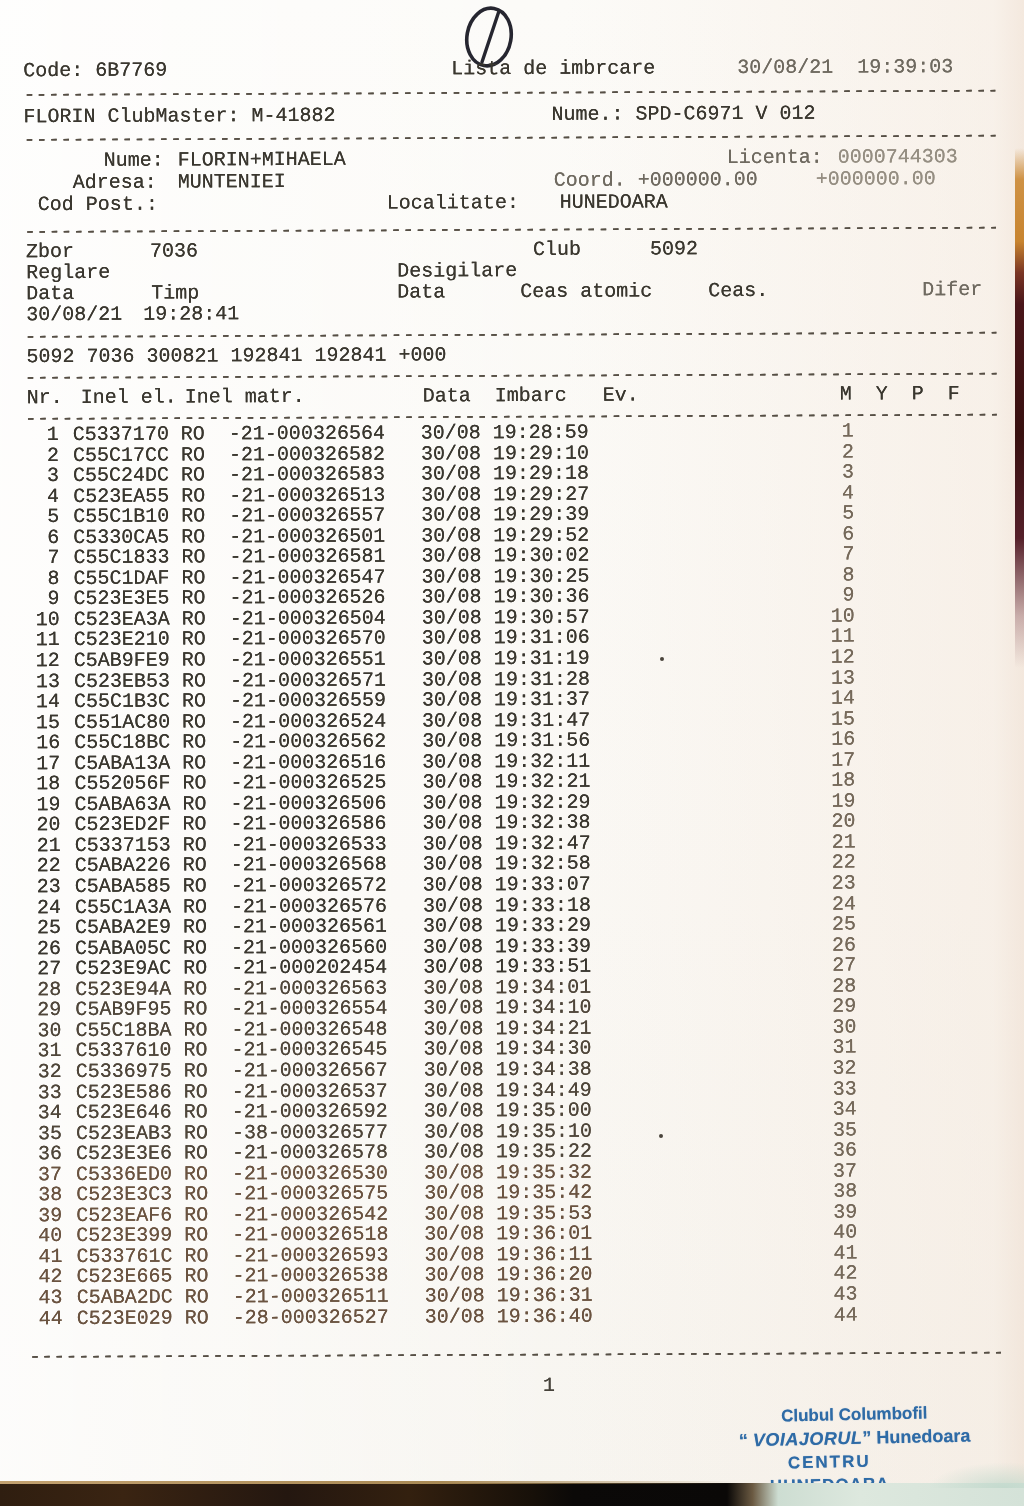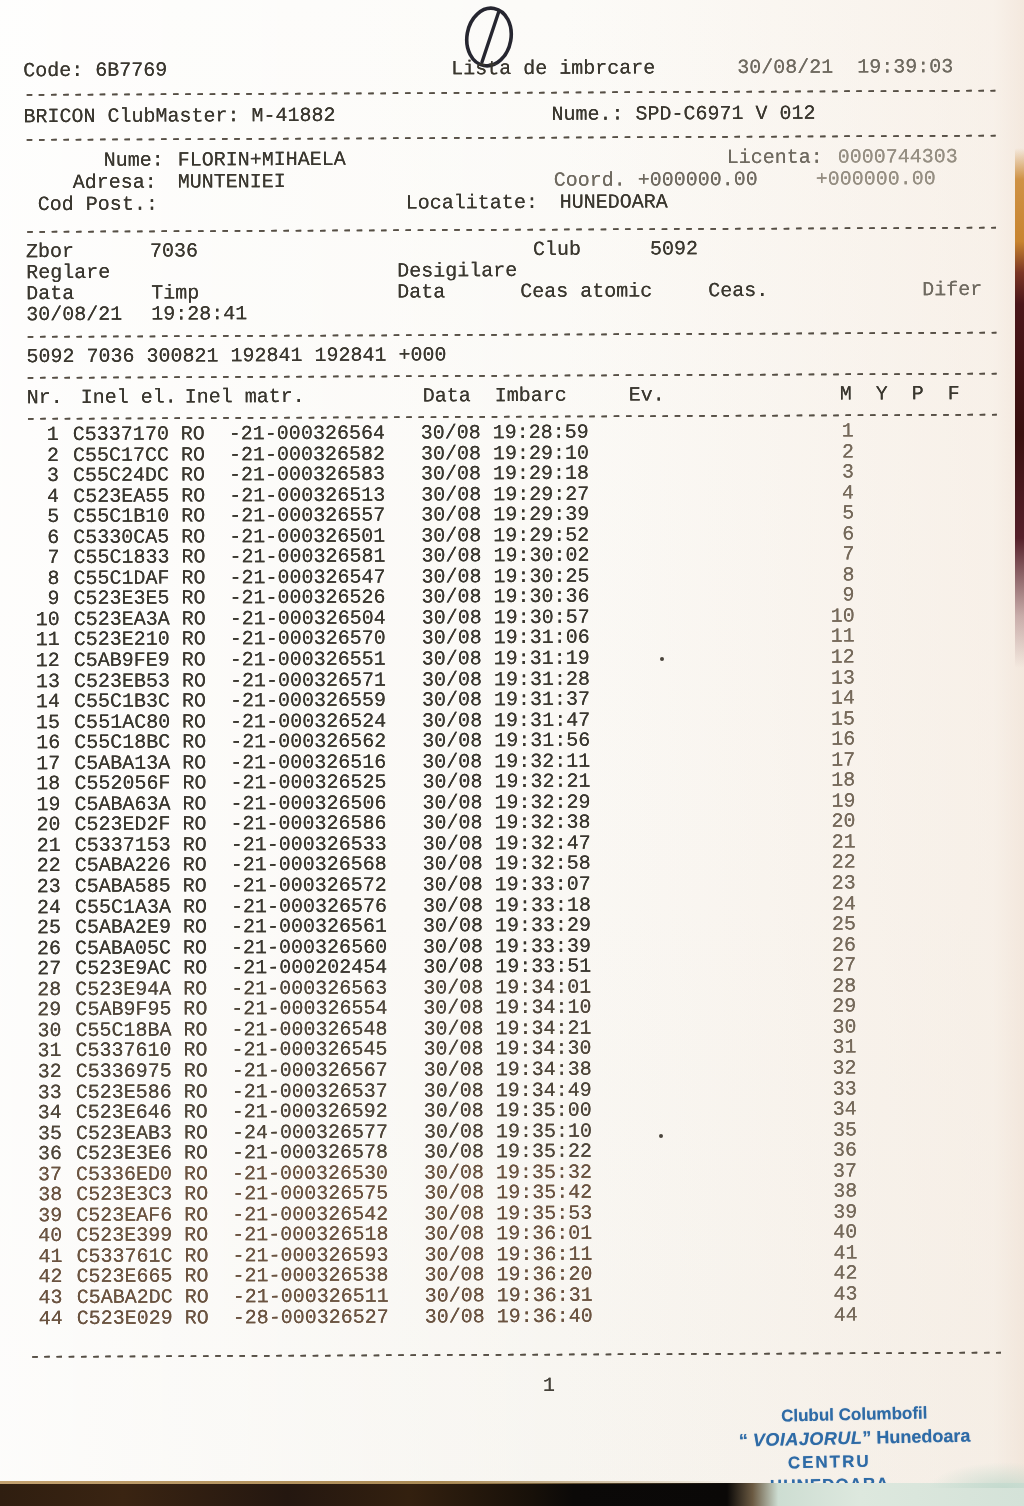--- a/index.html
+++ b/index.html
@@ -98,21 +98,21 @@
     <div class="line" style="top:60px">
       <span class="pos" style="left:0"><span>Code:</span> <span>6B7769</span></span>
       <span class="pos" style="left:428px">Lista de imbrcare</span>
       <span class="pos dim2" style="left:714px">30/08/21</span>
       <span class="pos dim2" style="left:834px">19:39:03</span>
     </div>
 
     <div class="hr" style="top:85px">--------------------------------------------------------------------------------</div>
 
     <div class="line" style="top:106px">
-      <span class="pos" style="left:0"><span>BRICON ClubMaster:</span> <span>M-41882</span></span>
+      <span class="pos" style="left:0"><span>FLORIN ClubMaster:</span> <span>M-41882</span></span>
       <span class="pos" style="left:528px"><span>Nume.:</span> <span>SPD-C6971 V 012</span></span>
     </div>
 
     <div class="hr" style="top:130px">--------------------------------------------------------------------------------</div>
 
     <div class="line" style="top:150px">
       <span class="pos" style="left:80px">Nume:</span>
       <span class="pos" style="left:154px">FLORIN+MIHAELA</span>
       <span class="pos dim2" style="left:703px">Licenta:</span>
       <span class="pos dim" style="left:814px">0000744303</span>
@@ -120,21 +120,21 @@
 
     <div class="line" style="top:172px">
       <span class="pos" style="left:49px">Adresa:</span>
       <span class="pos" style="left:154px">MUNTENIEI</span>
       <span class="pos dim2" style="left:530px"><span>Coord.</span> <span>+000000.00</span></span>
       <span class="pos dim" style="left:792px">+000000.00</span>
     </div>
 
     <div class="line" style="top:194px">
       <span class="pos" style="left:14px">Cod Post.:</span>
-      <span class="pos" style="left:382px">Localitate:</span>
+      <span class="pos" style="left:363px">Localitate:</span>
       <span class="pos" style="left:536px">HUNEDOARA</span>
     </div>
 
     <div class="hr" style="top:222px">--------------------------------------------------------------------------------</div>
 
     <div class="line" style="top:241px">
       <span class="pos" style="left:2px">Zbor</span>
       <span class="pos" style="left:126px">7036</span>
       <span class="pos" style="left:509px">Club</span>
       <span class="pos" style="left:626px">5092</span>
@@ -149,38 +149,38 @@
       <span class="pos" style="left:2px">Data</span>
       <span class="pos" style="left:127px">Timp</span>
       <span class="pos" style="left:373px">Data</span>
       <span class="pos" style="left:496px">Ceas atomic</span>
       <span class="pos" style="left:684px">Ceas.</span>
       <span class="pos dim2" style="left:898px">Difer</span>
     </div>
 
     <div class="line" style="top:304px">
       <span class="pos" style="left:2px">30/08/21</span>
-      <span class="pos" style="left:127px">19:28:41</span>
+      <span class="pos" style="left:119px">19:28:41</span>
     </div>
 
     <div class="hr" style="top:327px">--------------------------------------------------------------------------------</div>
 
     <div class="line" style="top:346px">
       <span class="pos" style="left:2px">5092 7036 300821 192841 192841 +000</span>
     </div>
 
     <div class="hr" style="top:368px">--------------------------------------------------------------------------------</div>
 
     <div class="line" style="top:387px">
       <span class="pos" style="left:2px">Nr.</span>
       <span class="pos" style="left:56px">Inel el.</span>
       <span class="pos" style="left:160px">Inel matr.</span>
       <span class="pos" style="left:398px">Data</span>
       <span class="pos" style="left:470px">Imbarc</span>
-      <span class="pos" style="left:604px">Ev.</span>
+      <span class="pos" style="left:578px">Ev.</span>
       <span class="pos" style="left:815px">M</span>
       <span class="pos" style="left:851px">Y</span>
       <span class="pos" style="left:887px">P</span>
       <span class="pos" style="left:923px">F</span>
     </div>
 
     <div class="hr" style="top:409px">--------------------------------------------------------------------------------</div>
 
     <div id="rows">
   <div class="trow">
@@ -520,21 +520,21 @@
     <span class="c matr">-21-000326592</span>
     <span class="c date">30/08</span>
     <span class="c time">19:35:00</span>
     <span class="c cnt">34</span>
   </div>
 
   <div class="trow">
     <span class="c nr">35</span>
     <span class="c ring">C523EAB3</span>
     <span class="c ro">RO</span>
-    <span class="c matr">-24-000326577</span>
+    <span class="c matr">-38-000326577</span>
     <span class="c date">30/08</span>
     <span class="c time">19:35:10</span>
     <span class="c cnt">35</span>
   </div>
 
   <div class="trow">
     <span class="c nr">36</span>
     <span class="c ring">C523E3E6</span>
     <span class="c ro">RO</span>
     <span class="c matr">-21-000326578</span>

